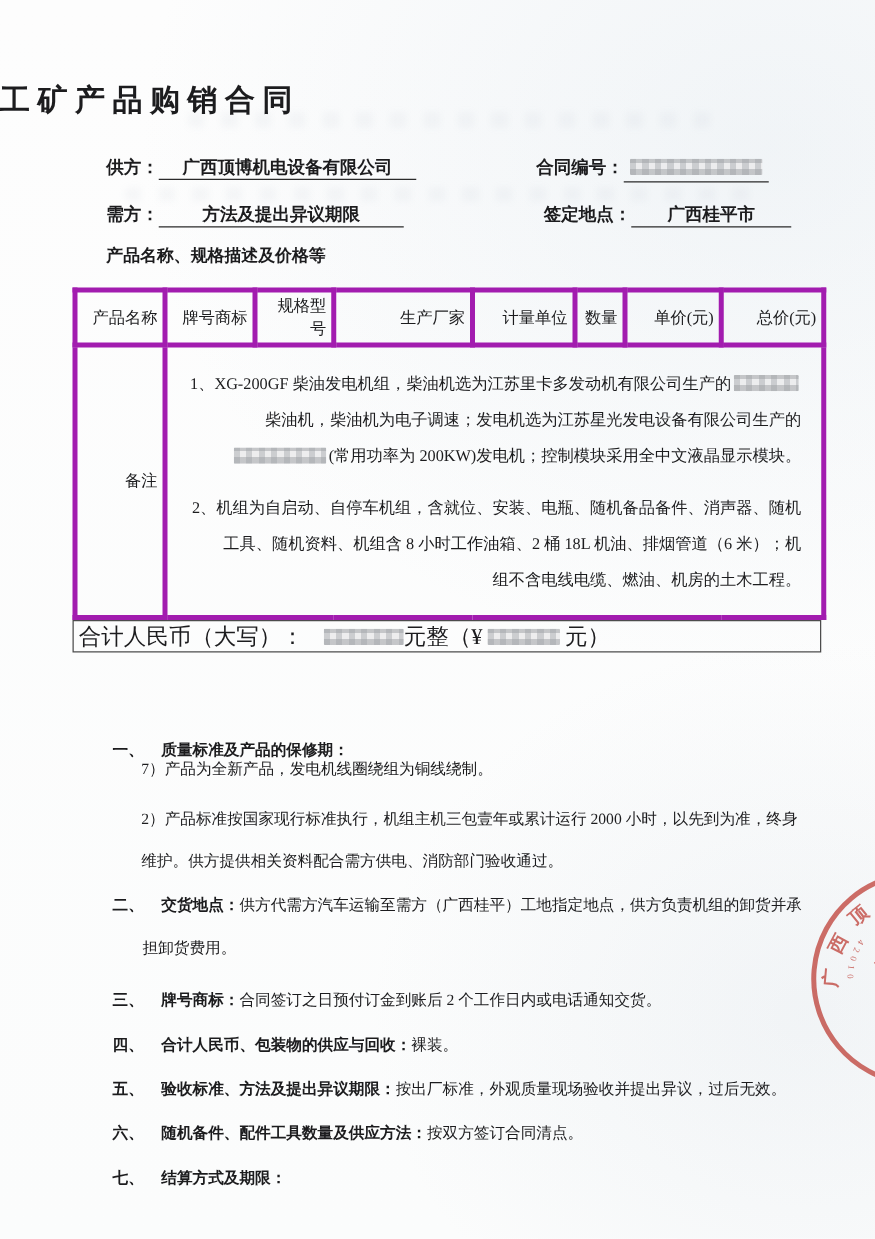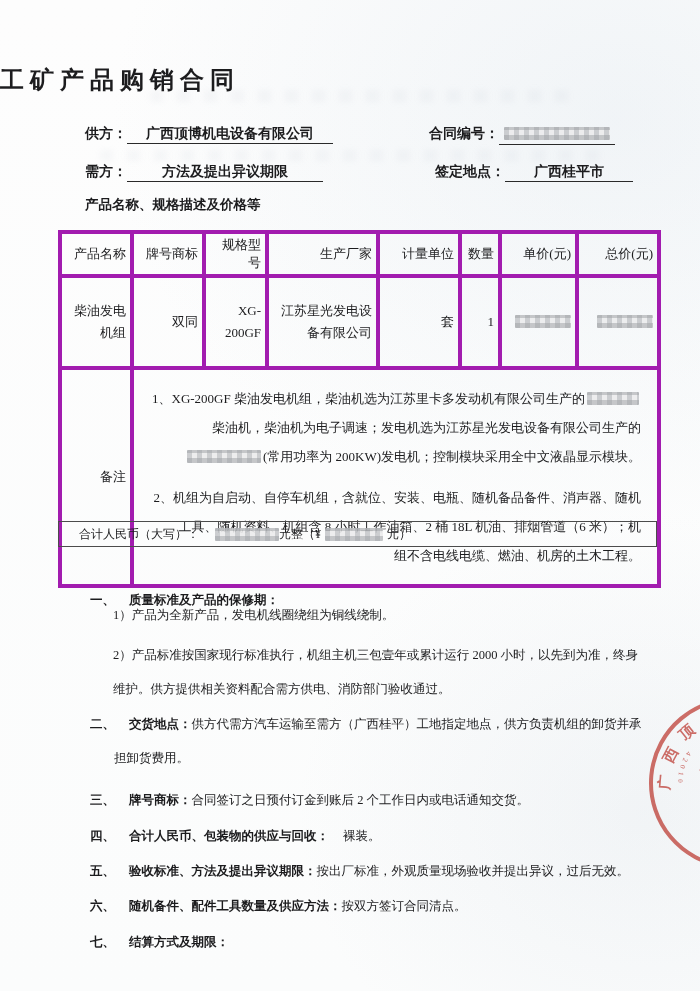--- a/index.html
+++ b/index.html
@@ -22,23 +22,23 @@
   table.contract th,table.contract td{border:4px solid #a21caf;text-align:right;
     font-weight:normal;padding:2px 4px;overflow:hidden;}
   table.contract th{height:26px;}
   tr.product td{height:84px;line-height:22px;}
   td.mfr{padding:0 20px;}
   td.remark-label{font-size:13px;}
   td.remark-body{text-align:left;vertical-align:middle;padding:6px 10px 6px 14px;
     line-height:29px;height:168px;}
   .rp{margin:12px;padding-left:16px;text-indent:-16px;}
 
-  .total-bar{position:absolute;top:521px;left:58px;width:599px;height:26px;
-    border:1px solid #4c4c4c;box-sizing:border-box;font-size:12px;
-    display:flex;align-items:center;padding-left:20px;white-space:nowrap;}
+  .total-bar{position:absolute;top:496px;left:58px;width:599px;height:26px;
+    border:1px solid #4c4c4c;box-sizing:border-box;font-size:18px;
+    display:flex;align-items:center;padding-left:4px;white-space:nowrap;}
 
   .sec{position:absolute;left:90px;width:559px;font-size:12.5px;line-height:34px;
     padding-left:24px;text-indent:-24px;box-sizing:border-box;}
   .sec .num{font-weight:bold;margin-right:14px;}
   .sec .head{font-weight:bold;}
   .subitem{position:absolute;left:113px;width:537px;font-size:12.5px;line-height:34px;}
 
   .mosaic{display:inline-block;height:13px;vertical-align:-2px;border-radius:1px;
     background-image:
       repeating-linear-gradient(0deg, rgba(148,151,155,.5) 0 5px, rgba(255,255,255,0) 5px 10px),
@@ -84,57 +84,47 @@
       <tr>
     <th>产品名称</th>
     <th>牌号商标</th>
     <th>规格型号</th>
     <th>生产厂家</th>
     <th>计量单位</th>
     <th>数量</th>
     <th>单价(元)</th>
     <th>总价(元)</th>
   </tr>
-  <tr class="product">
-    <td>柴油发电机组</td>
-    <td>双同</td>
-    <td>XG-200GF</td>
-    <td class="mfr">江苏星光发电设备有限公司</td>
-    <td>套</td>
-    <td>1</td>
-    <td><span class="mosaic" style="width:56px"></span></td>
-    <td><span class="mosaic" style="width:56px"></span></td>
-  </tr>
   <tr>
     <td class="remark-label">备注</td>
     <td class="remark-body" colspan="7">
       <p class="rp"><span>1、XG-200GF 柴油发电机组，柴油机选为江苏里卡多发动机有限公司生产的</span><span class="mosaic" style="width:52px;margin:0 2px"></span><span>柴油机，柴油机为电子调速；发电机选为江苏星光发电设备有限公司生产的</span><span class="mosaic" style="width:74px;margin:0 2px"></span><span>(常用功率为 200KW)发电机；控制模块采用全中文液晶显示模块。</span></p>
       <p class="rp">2、机组为自启动、自停车机组，含就位、安装、电瓶、随机备品备件、消声器、随机工具、随机资料、机组含 8 小时工作油箱、2 桶 18L 机油、排烟管道（6 米）；机组不含电线电缆、燃油、机房的土木工程。</p>
     </td>
   </tr>
 </tbody>
   </table>
 
 <div class="total-bar">
   <span>合计人民币（大写）：</span>
   <span class="mosaic" style="width:64px;margin-left:16px"></span>
   <span>元整（¥</span>
   <span class="mosaic" style="width:58px;margin:0 4px"></span>
   <span>元）</span>
 </div>
 
 <div class="sec" style="top:583px"><span class="num">一、</span><span class="head">质量标准及产品的保修期：</span><span></span></div>
-<div class="subitem" style="top:598px">1）产品为全新产品，发电机线圈绕组为铜线绕制。</div>
+<div class="subitem" style="top:598px">7）产品为全新产品，发电机线圈绕组为铜线绕制。</div>
 <div class="subitem" style="top:638px">2）产品标准按国家现行标准执行，机组主机三包壹年或累计运行 2000 小时，以先到为准，终身维护。供方提供相关资料配合需方供电、消防部门验收通过。</div>
 
 <div class="sec" style="top:707px"><span class="num">二、</span><span class="head">交货地点：</span><span>供方代需方汽车运输至需方（广西桂平）工地指定地点，供方负责机组的卸货并承担卸货费用。</span></div>
 
 <div class="sec" style="top:783px"><span class="num">三、</span><span class="head">牌号商标：</span><span>合同签订之日预付订金到账后 2 个工作日内或电话通知交货。</span></div>
 
-<div class="sec" style="top:819px"><span class="num">四、</span><span class="head">合计人民币、包装物的供应与回收：</span><span style="margin-left:14px">裸装。</span></div>
+<div class="sec" style="top:819px"><span class="num">四、</span><span class="head">合计人民币、包装物的供应与回收：</span><span style="margin-left:0">裸装。</span></div>
 
 <div class="sec" style="top:854px"><span class="num">五、</span><span class="head">验收标准、方法及提出异议期限：</span><span>按出厂标准，外观质量现场验收并提出异议，过后无效。</span></div>
 
 <div class="sec" style="top:889px"><span class="num">六、</span><span class="head">随机备件、配件工具数量及供应方法：</span><span>按双方签订合同清点。</span></div>
 
 <div class="sec" style="top:925px"><span class="num">七、</span><span class="head">结算方式及期限：</span><span></span></div>
 
 <div class="stamp">
   <svg width="200" height="200" viewBox="0 0 200 200" xmlns="http://www.w3.org/2000/svg" xmlns:xlink="http://www.w3.org/1999/xlink">
     <g transform="rotate(50 95 95)" fill="#c9473f">

